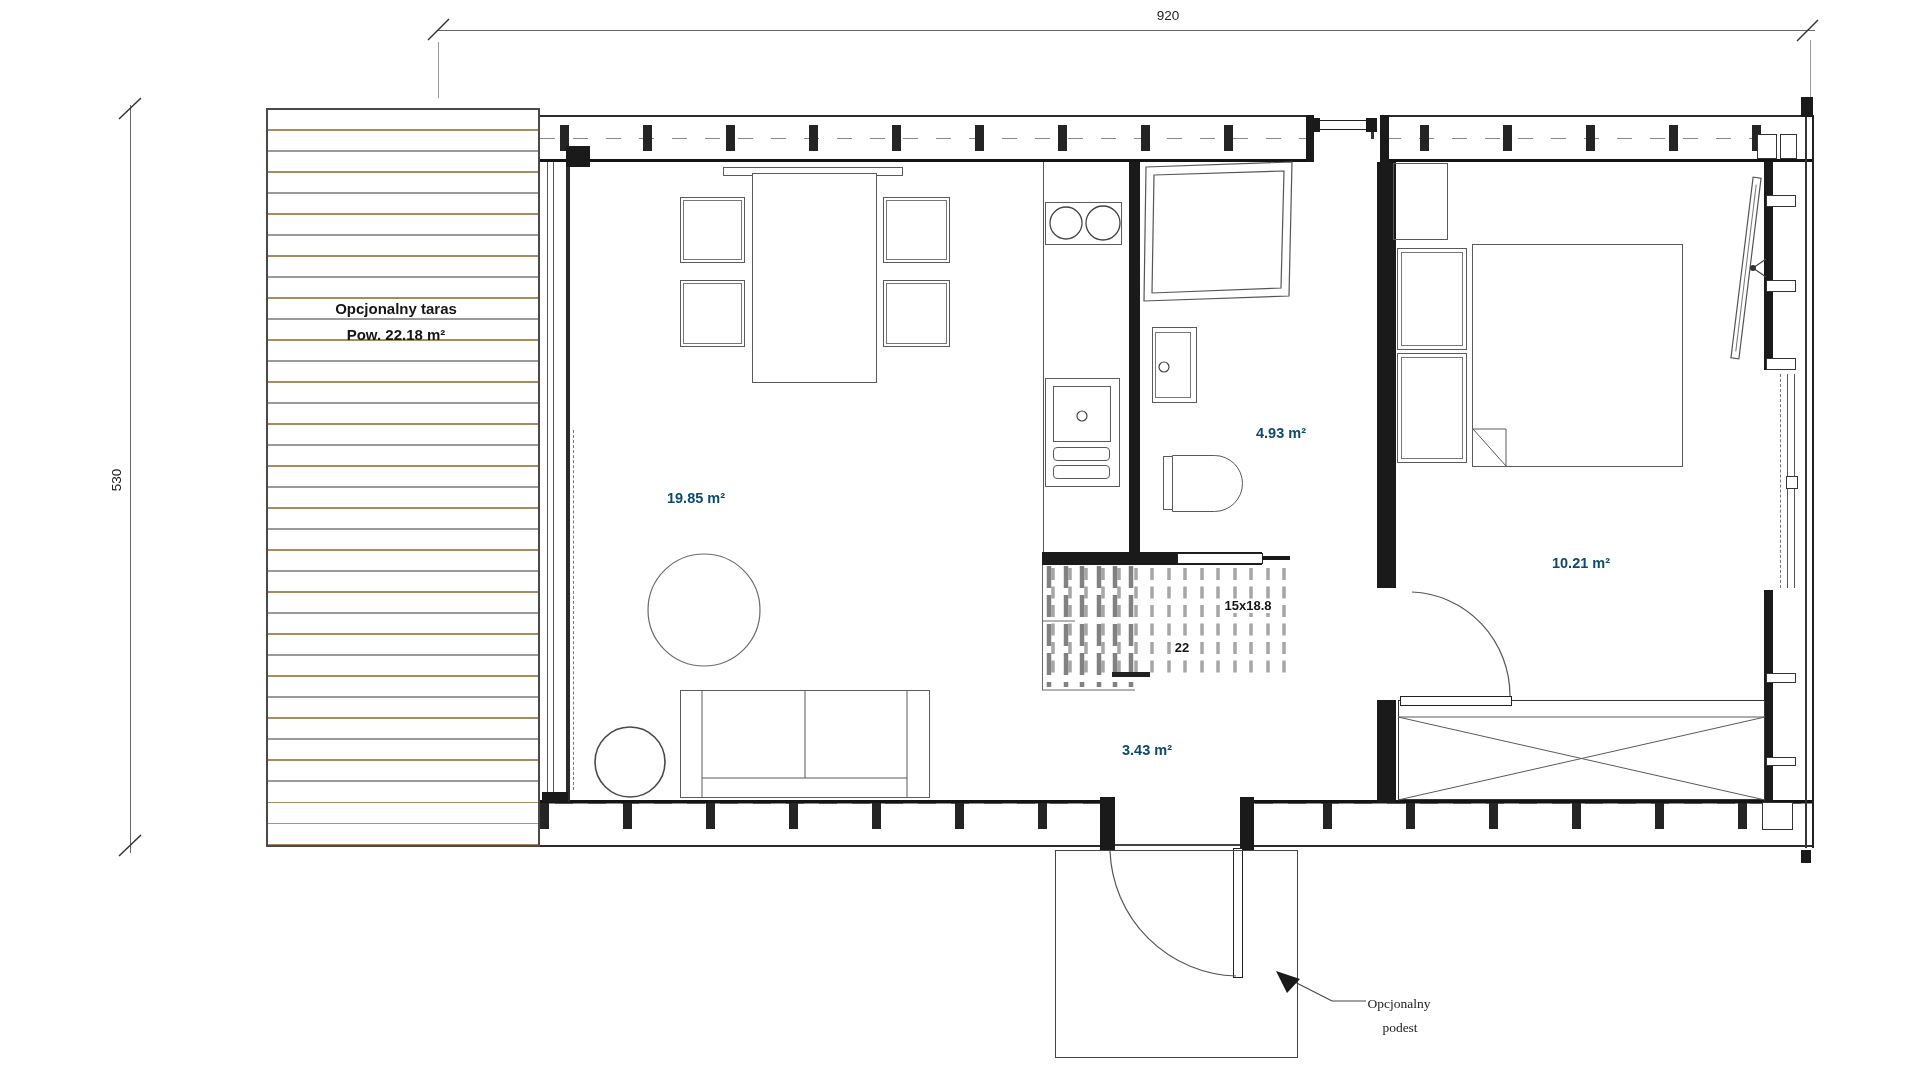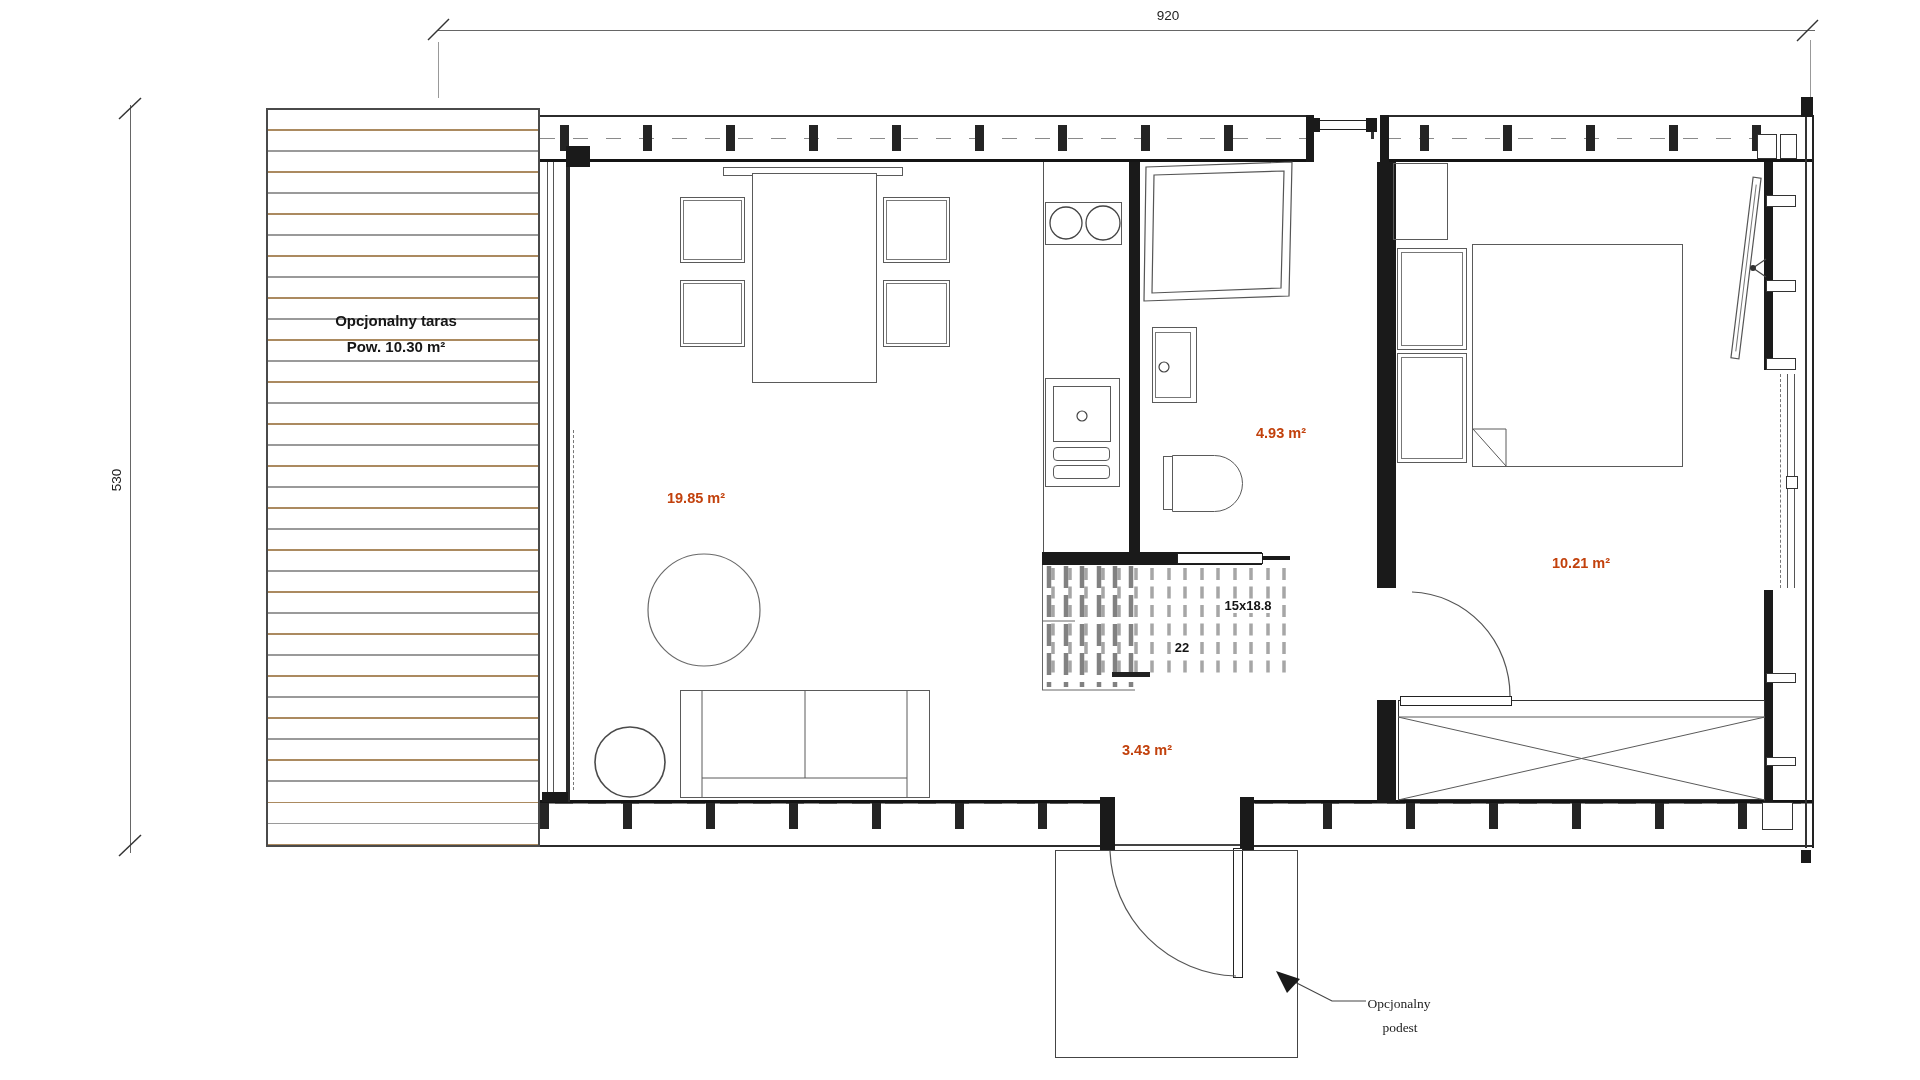--- a/index.html
+++ b/index.html
@@ -12,21 +12,21 @@
   .extline-v{position:absolute;background:#999;width:1px;}
   .dim-label{position:absolute;font-size:13.5px;color:#222;transform:translateX(-50%);white-space:nowrap;}
   .dim-label-v{position:absolute;font-size:13.5px;color:#222;transform:translate(-50%,-50%) rotate(-90deg);white-space:nowrap;}
   
   .terrace{position:absolute;left:266px;top:108px;width:274px;height:739px;
     border:2px solid #4a4a4a;box-sizing:border-box;
     background:repeating-linear-gradient(180deg,
       transparent 0 19.5px, #ab8a60 19.5px 21px,
       transparent 21px 40.5px, #9a9a9a 40.5px 42px);}
   .terrace-label{position:absolute;font-size:15px;font-weight:bold;color:#161616;
-    transform:translateX(-50%);white-space:nowrap;margin-top:12px;}
+    transform:translateX(-50%);white-space:nowrap;}
   
   .wallH{position:absolute;height:47px;box-sizing:border-box;background-color:#fff;
     border-top:2px solid #2b2b2b;border-bottom:3px solid #141414;
     background-image:
       repeating-linear-gradient(90deg,#242424 0 9px,transparent 9px 83px),
       repeating-linear-gradient(90deg,#8a8a8a 0 15px,transparent 15px 33px);
     background-size:100% 26px,100% 1px;
     background-position:20px center,0 center;
     background-repeat:no-repeat;}
   .wallHB{position:absolute;height:47px;box-sizing:border-box;background-color:#fff;
@@ -45,21 +45,21 @@
   .dash-v{position:absolute;width:0;border-left:1px dashed #777;}
   .frame2{position:absolute;box-sizing:border-box;border-left:1px solid #555;border-right:1px solid #555;}
   
   .furn{position:absolute;border:1px solid #5a5a5a;box-sizing:border-box;background:#fff;}
   .furn-n{position:absolute;border:1px solid #5a5a5a;box-sizing:border-box;}
   .chair{position:absolute;border:1px solid #5a5a5a;box-sizing:border-box;background:#fff;}
   .chair::after{content:'';position:absolute;inset:2px;border:1px solid #777;}
   .inner1::after{content:'';position:absolute;inset:3px;border:1px solid #777;}
   .rounded{border-radius:4px;}
   
-  .lbl{position:absolute;font-size:14.5px;font-weight:bold;color:#c2410c;
+  .lbl{position:absolute;font-size:14.5px;font-weight:bold;color:#0c4a6e;
        transform:translateX(-50%);white-space:nowrap;}
   .lbl-stairs{position:absolute;font-size:13px;font-weight:bold;color:#141414;background:#fff;
        padding:0 2px;transform:translateX(-50%);white-space:nowrap;line-height:1.05;}
   .lbl-note{position:absolute;font-size:13.5px;color:#222;transform:translateX(-50%);white-space:nowrap;font-family:Liberation Serif, serif;}
   svg.overlay{position:absolute;left:0;top:0;pointer-events:none;}
 </style>
 </head>
 <body>
 
 <div class="stage">
@@ -67,21 +67,21 @@
   <div class="dimline-h" style="left:438px;top:30px;width:1377px;"></div>
   <div class="extline-v" style="left:438px;top:42px;height:56px;"></div>
   <div class="extline-v" style="left:1810px;top:40px;height:72px;"></div>
   <div class="dim-label" style="left:1168px;top:8px;">920</div>
 
   <div class="dimline-v" style="left:130px;top:105px;height:748px;"></div>
   <div class="dim-label-v" style="left:116px;top:480px;">530</div>
 
   <div class="terrace"></div>
   <div class="terrace-label" style="left:396px;top:300px;">Opcjonalny taras</div>
-  <div class="terrace-label" style="left:396px;top:326px;">Pow. 10.30 m²</div>
+  <div class="terrace-label" style="left:396px;top:326px;">Pow. 22.18 m²</div>
 
   <div class="wallH" style="left:540px;top:115px;width:768px;"></div>
   <div class="wallH" style="left:1380px;top:115px;width:433px;background-position:40px center,6px center;"></div>
   <div class="dark" style="left:1306px;top:115px;width:8px;height:47px;"></div>
   <div class="dark" style="left:1380px;top:115px;width:9px;height:47px;"></div>
 
   <div class="whitebox" style="left:1313px;top:120px;width:64px;height:10px;border-width:1px;"></div>
   <div class="dark" style="left:1310px;top:118px;width:10px;height:14px;"></div>
   <div class="dark" style="left:1366px;top:118px;width:11px;height:14px;"></div>
   <div class="dark" style="left:1371px;top:132px;width:3px;height:7px;background:#333;"></div>

